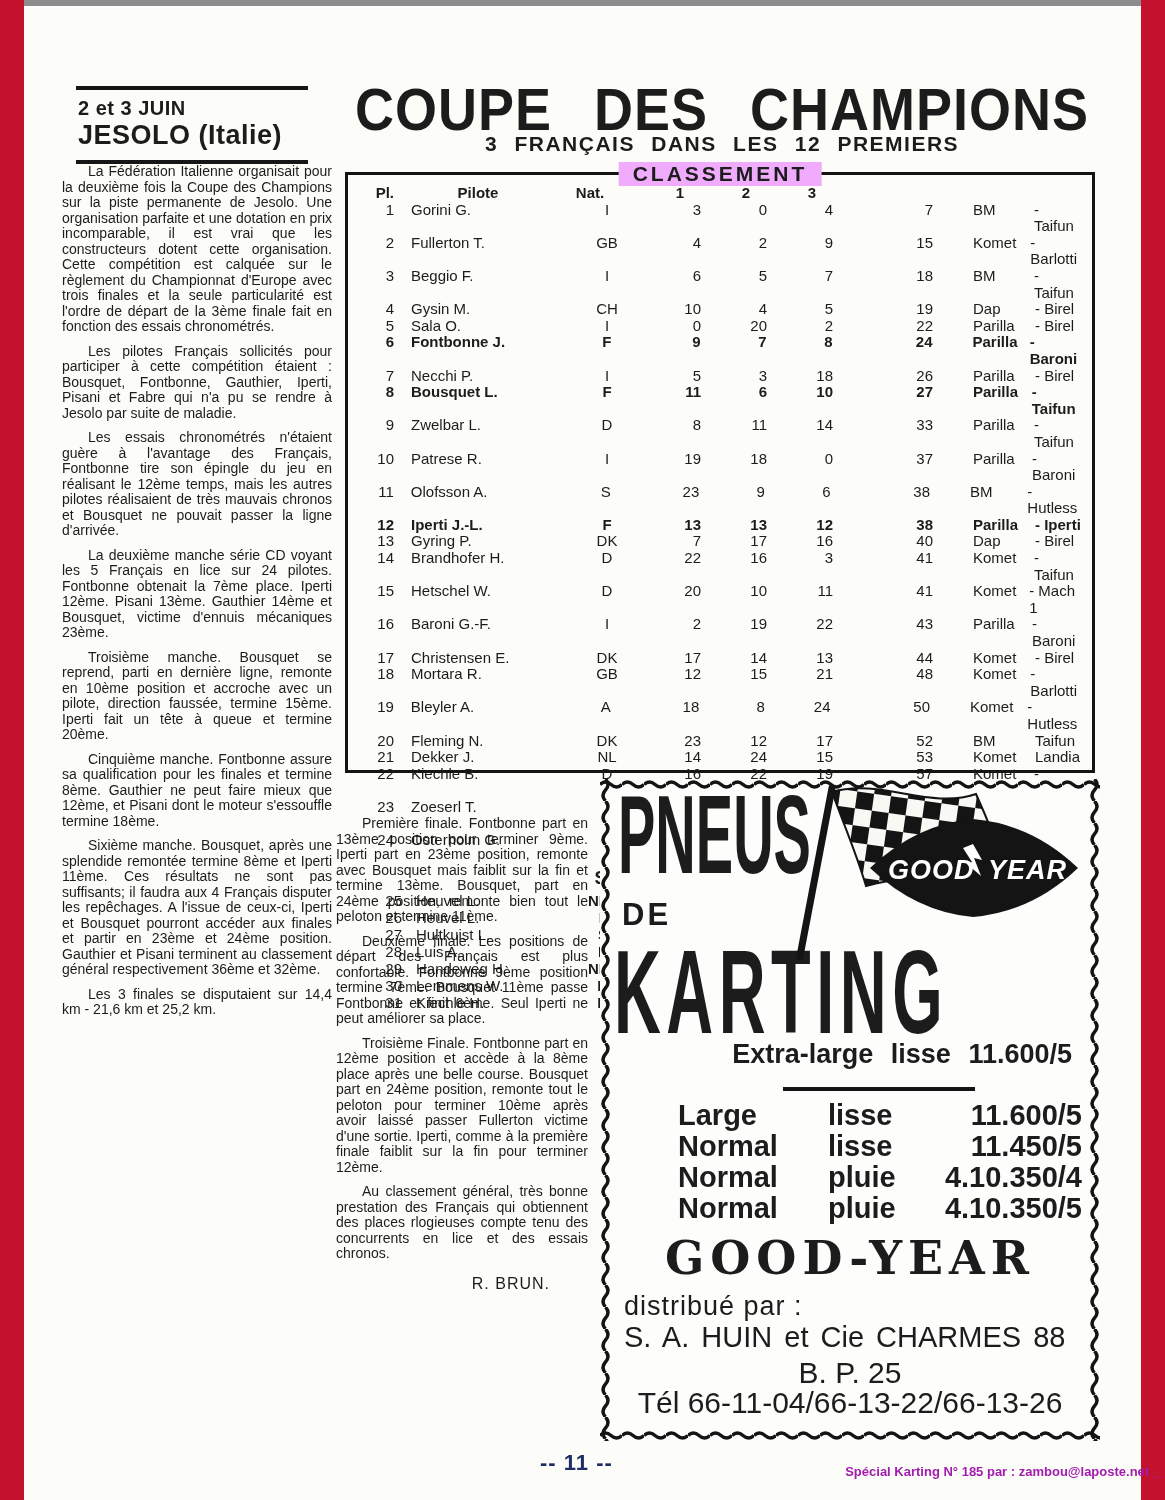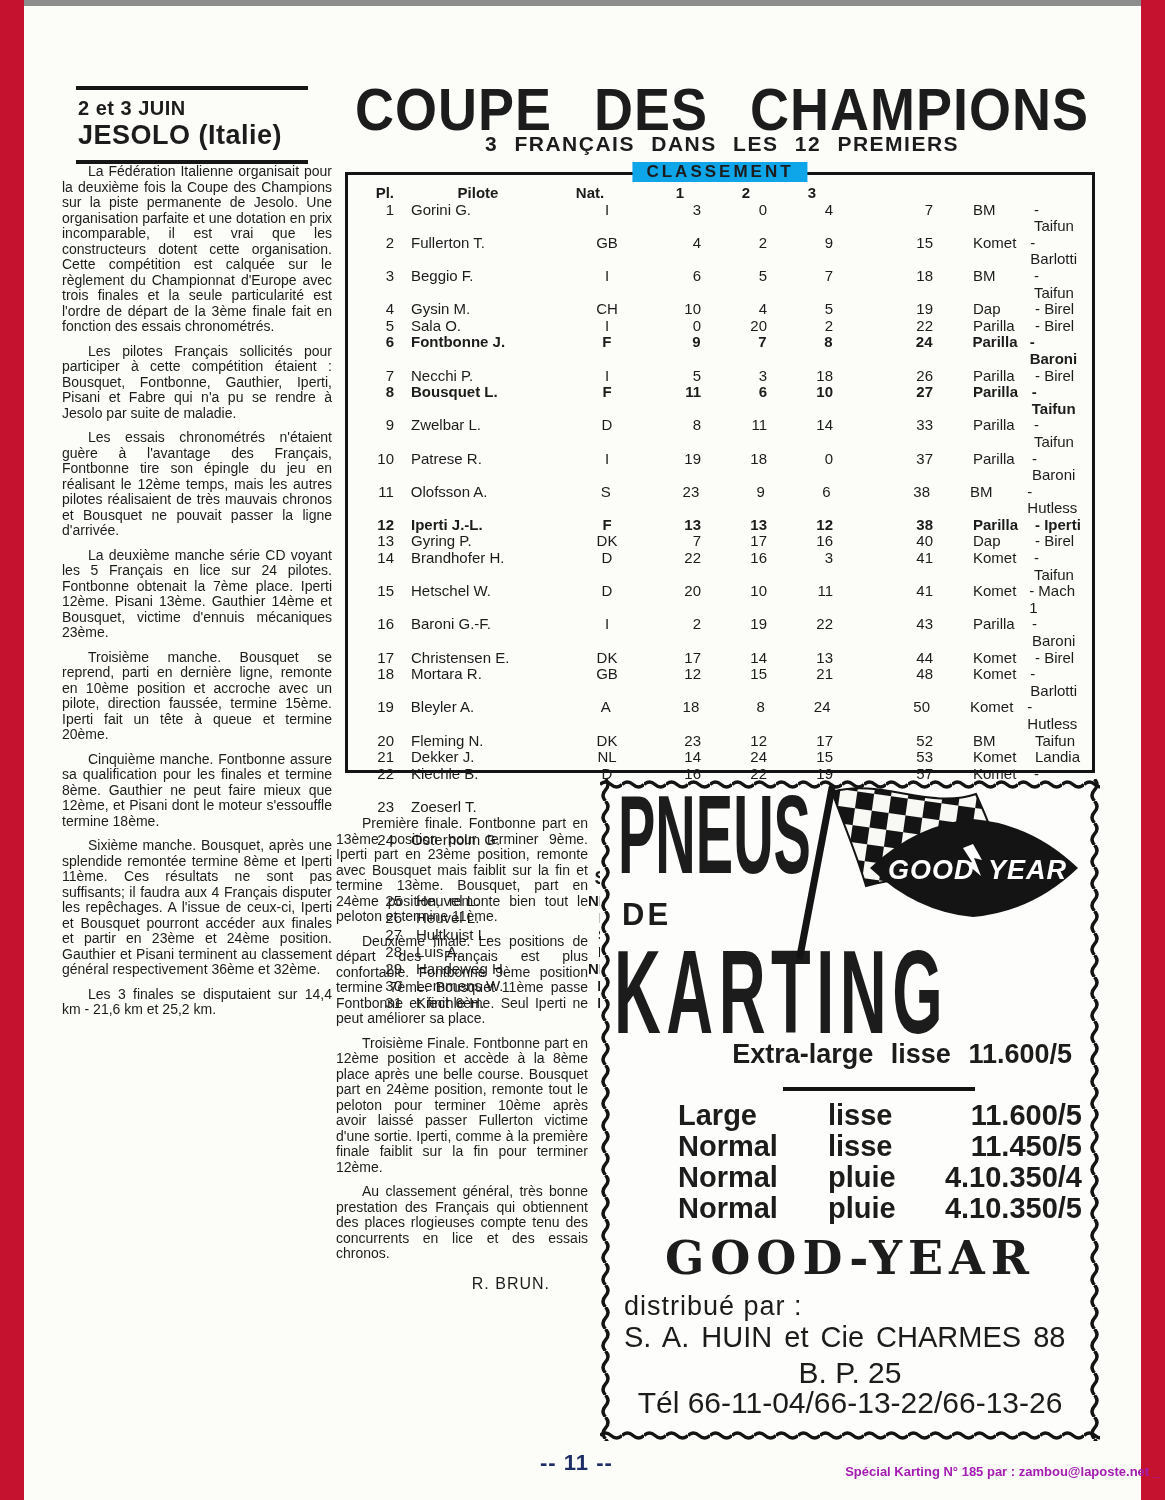--- a/index.html
+++ b/index.html
@@ -20,21 +20,21 @@
 
   
   .acol{position:absolute;font-size:14px;line-height:15.5px;text-align:justify;}
   .acol p{margin:0 0 9px 0;text-indent:26px;}
   .col1{left:62px;top:164px;width:270px;}
   .col2{left:336px;top:816px;width:252px;}
   .signature{text-align:right;padding-right:38px;margin-top:14px;font-size:16px;letter-spacing:1px;}
 
   
   .tbox{position:absolute;left:345px;top:172px;width:750px;height:601px;border:3px solid #141414;box-sizing:border-box;}
-  .tbox-title{position:absolute;top:-13px;left:50%;transform:translateX(-50%);background:#0ea5e9;padding:0 14px;font-size:17px;font-weight:bold;letter-spacing:3px;white-space:nowrap;}
+  .tbox-title{position:absolute;top:-13px;left:50%;transform:translateX(-50%);background:#f0abfc;padding:0 14px;font-size:21px;font-weight:bold;letter-spacing:3px;white-space:nowrap;}
   .trows{padding:10px 10px 0 10px;}
   .trow{display:flex;line-height:16.6px;font-size:15px;}
   .trow.hdr{font-weight:bold;}
   .trow.b{font-weight:bold;}
   .c-pl{width:36px;text-align:right;}
   .c-pil{width:168px;padding-left:17px;}
   .hdr .c-pil{padding-left:0;text-align:center;}
   .c-nat{width:56px;text-align:center;}
   .c-m{width:66px;text-align:right;}
   .c-pts{width:100px;text-align:right;}

